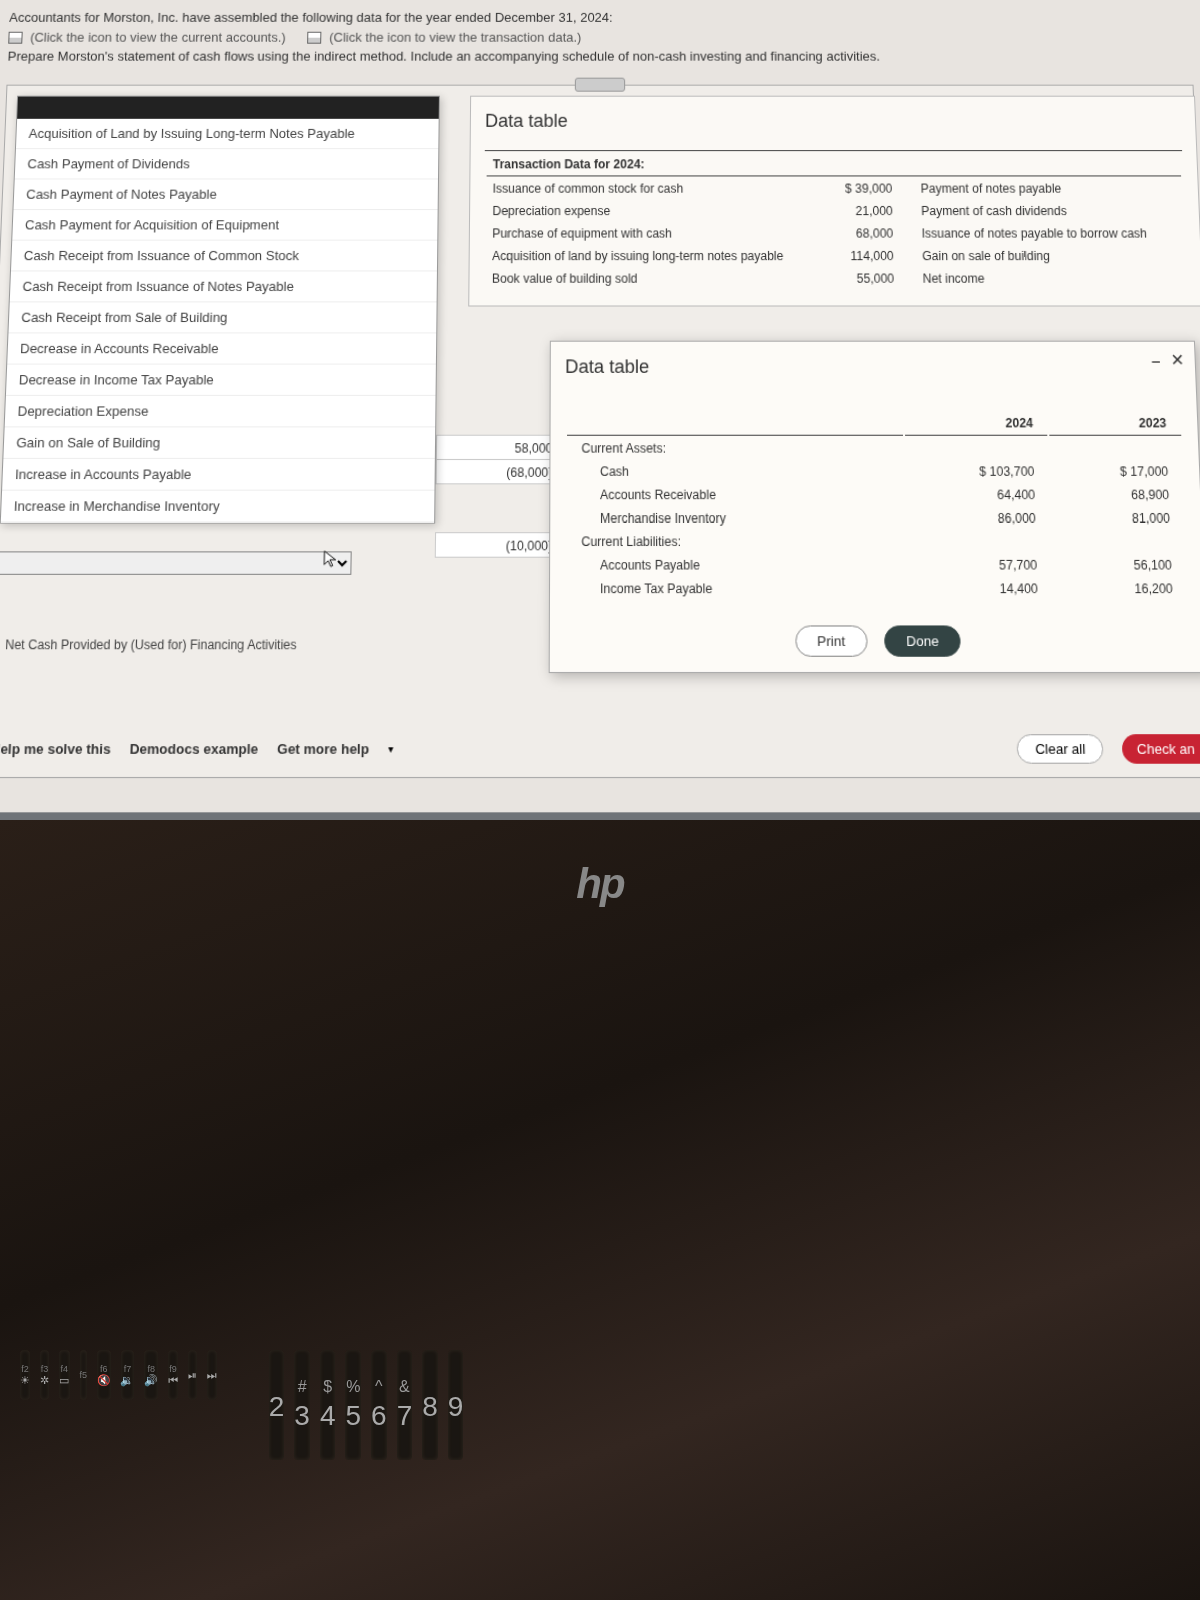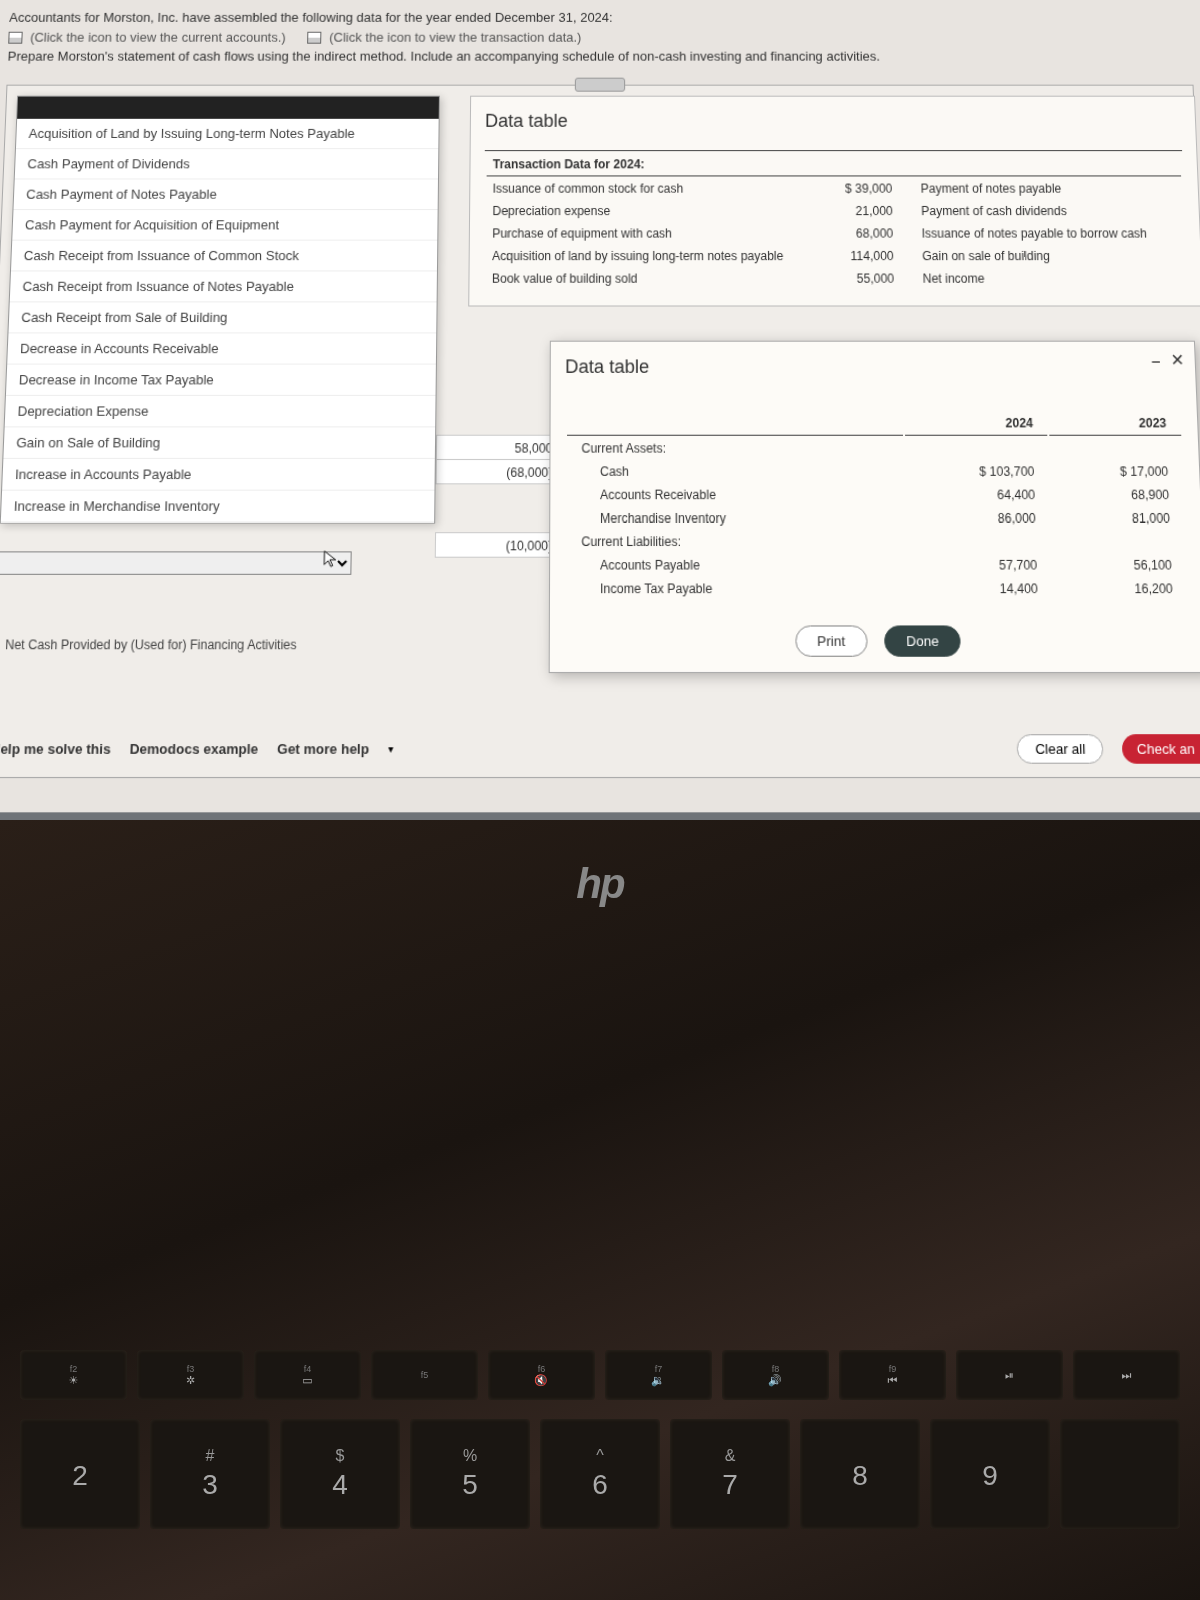--- a/index.html
+++ b/index.html
@@ -225,22 +225,22 @@
     font-style: italic;
     font-weight: bold;
     color: #888;
     letter-spacing: -2px;
   }
   .keyboard {
     position: absolute;
     bottom: 0; left: 0; right: 0;
     height: 260px;
     display: flex;
-    flex-direction: column;
-    gap: 19px;
+    flex-direction: row;
+    gap: 12px;
     padding: 10px 0 0 0;
   }
   .krow { display: flex; gap: 10px; justify-content: space-around; padding: 0 20px;}
   .key {
     background: #1a1612;
     color: #aaa;
     border-radius: 4px;
     display: flex;
     flex-direction: column;
     align-items: center;

